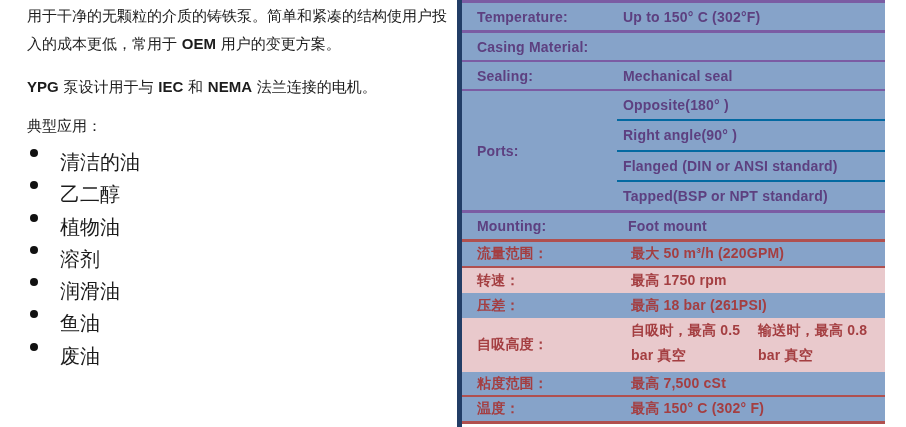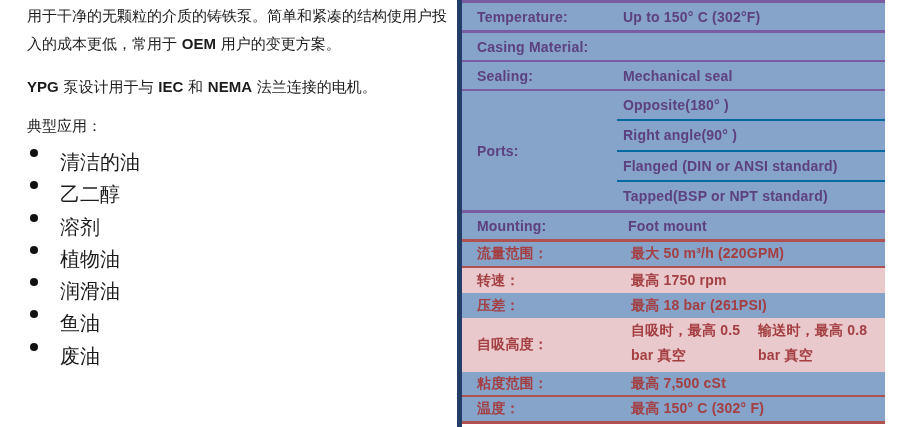--- a/index.html
+++ b/index.html
@@ -92,25 +92,25 @@
       <li>
           <span class="bullet-dot"></span>
           <span>清洁的油</span>
         </li>
       <li>
           <span class="bullet-dot"></span>
           <span>乙二醇</span>
         </li>
       <li>
           <span class="bullet-dot"></span>
+          <span>植物油</span>
+        </li>
+      <li>
+          <span class="bullet-dot"></span>
           <span>溶剂</span>
-        </li>
-      <li>
-          <span class="bullet-dot"></span>
-          <span>植物油</span>
         </li>
       <li>
           <span class="bullet-dot"></span>
           <span>润滑油</span>
         </li>
       <li>
           <span class="bullet-dot"></span>
           <span>鱼油</span>
         </li>
       <li>

